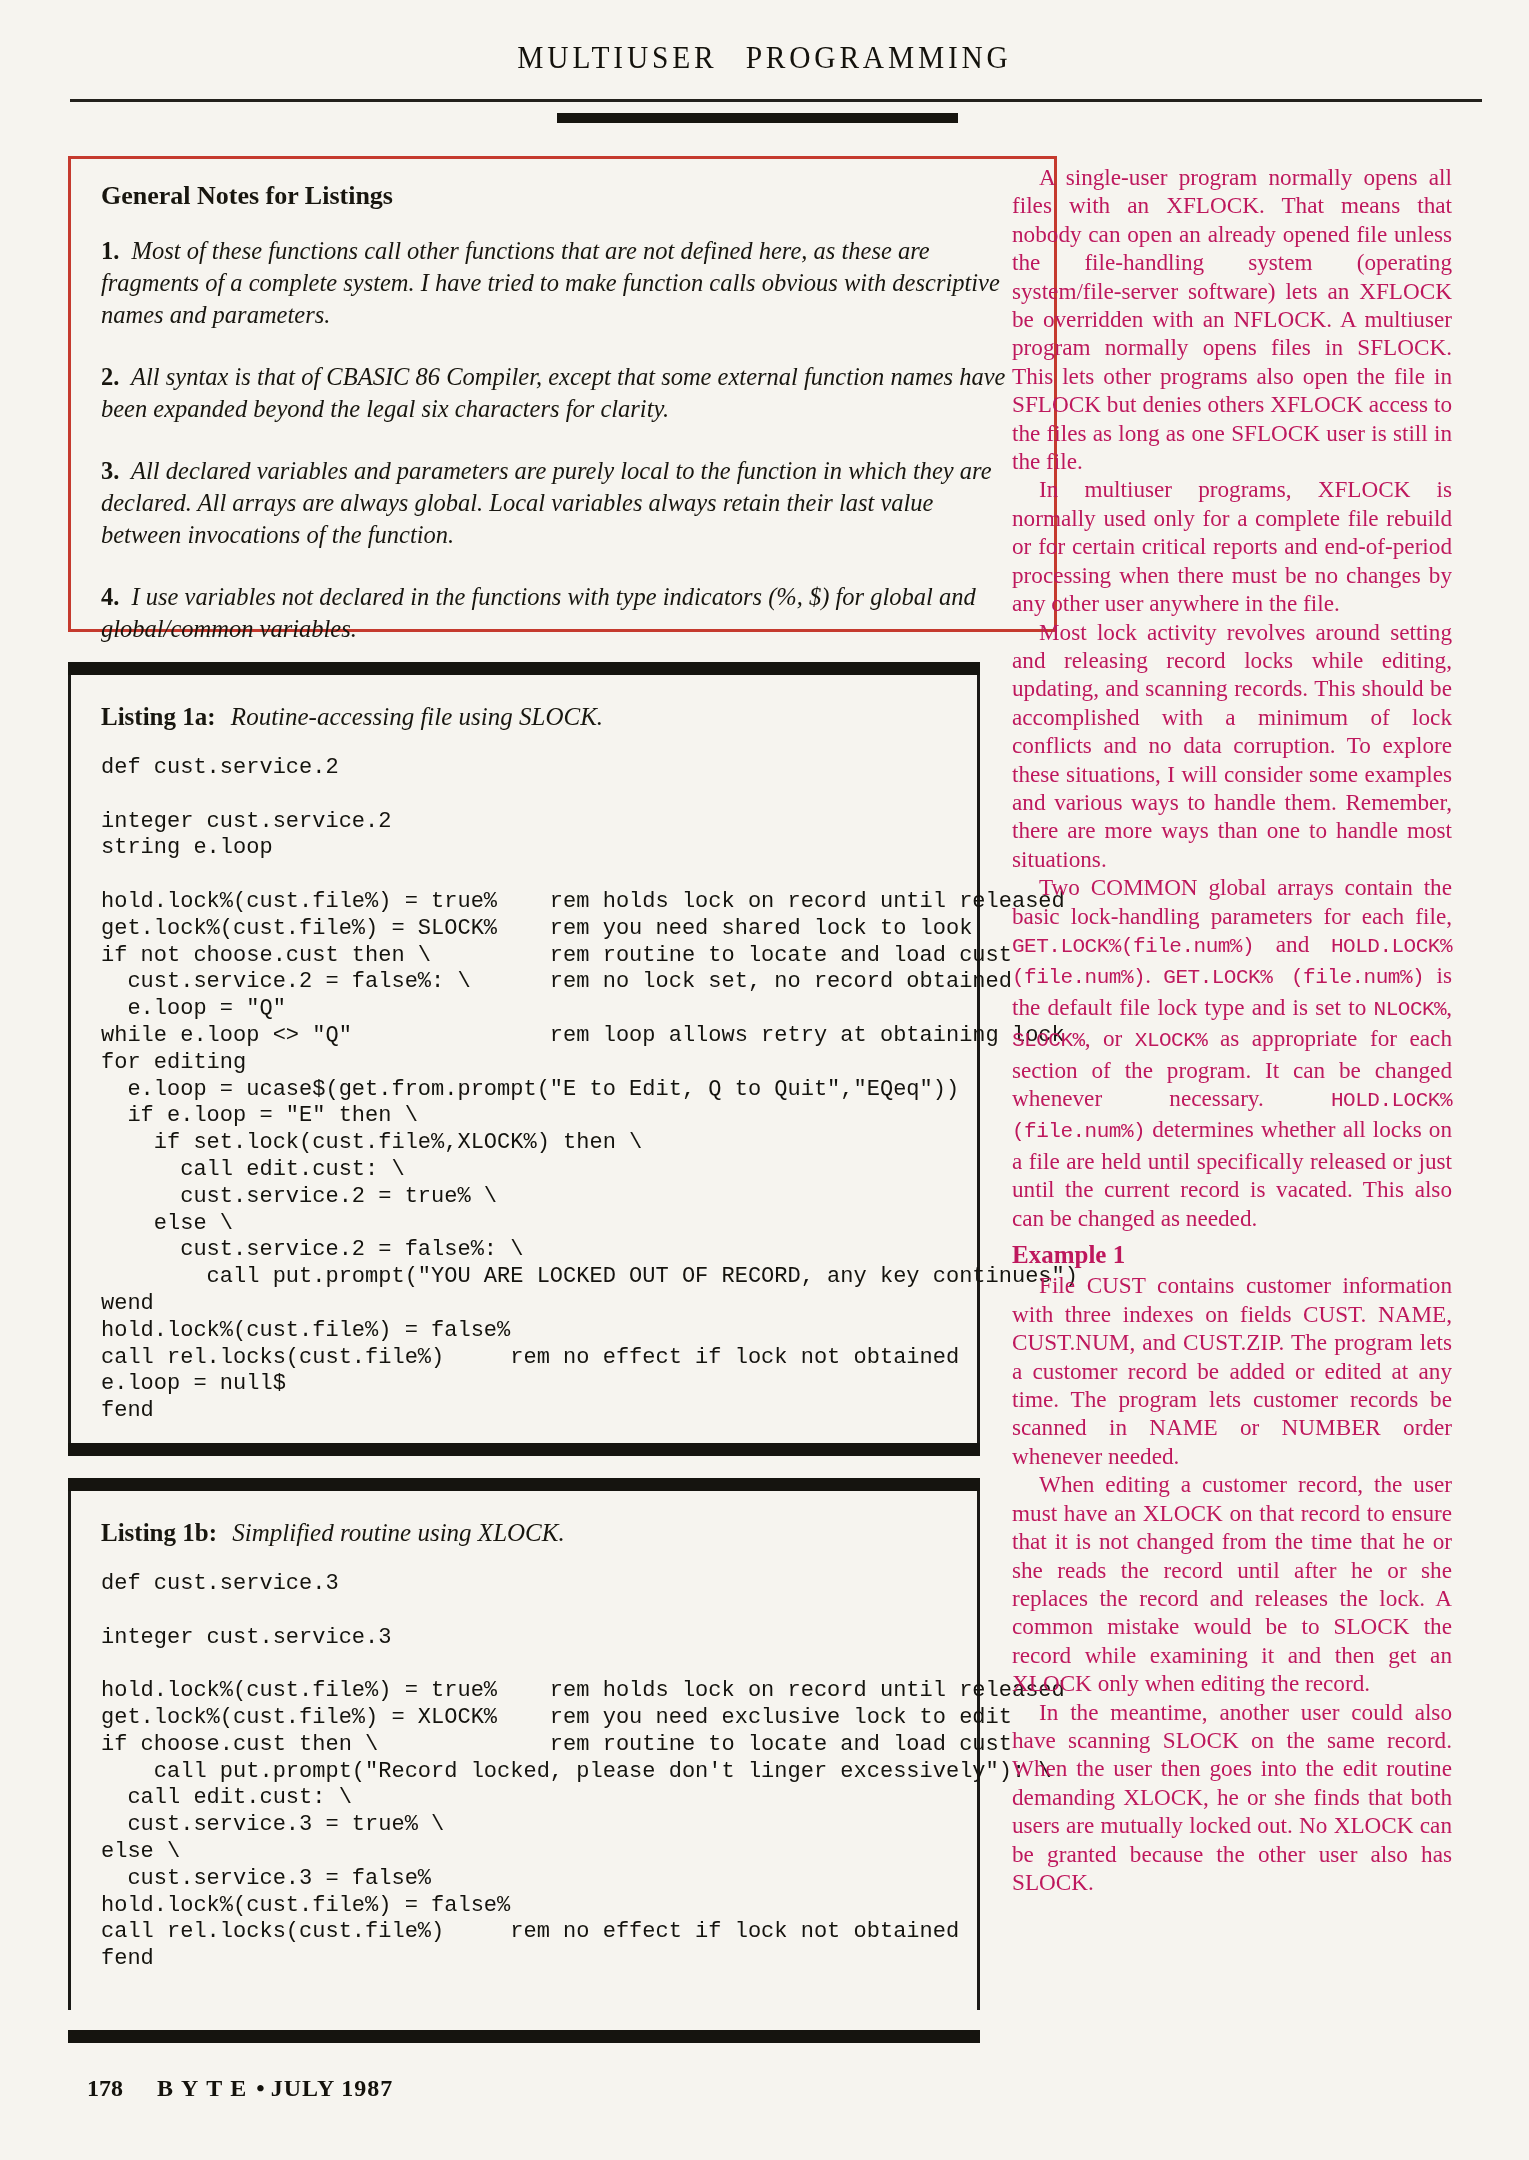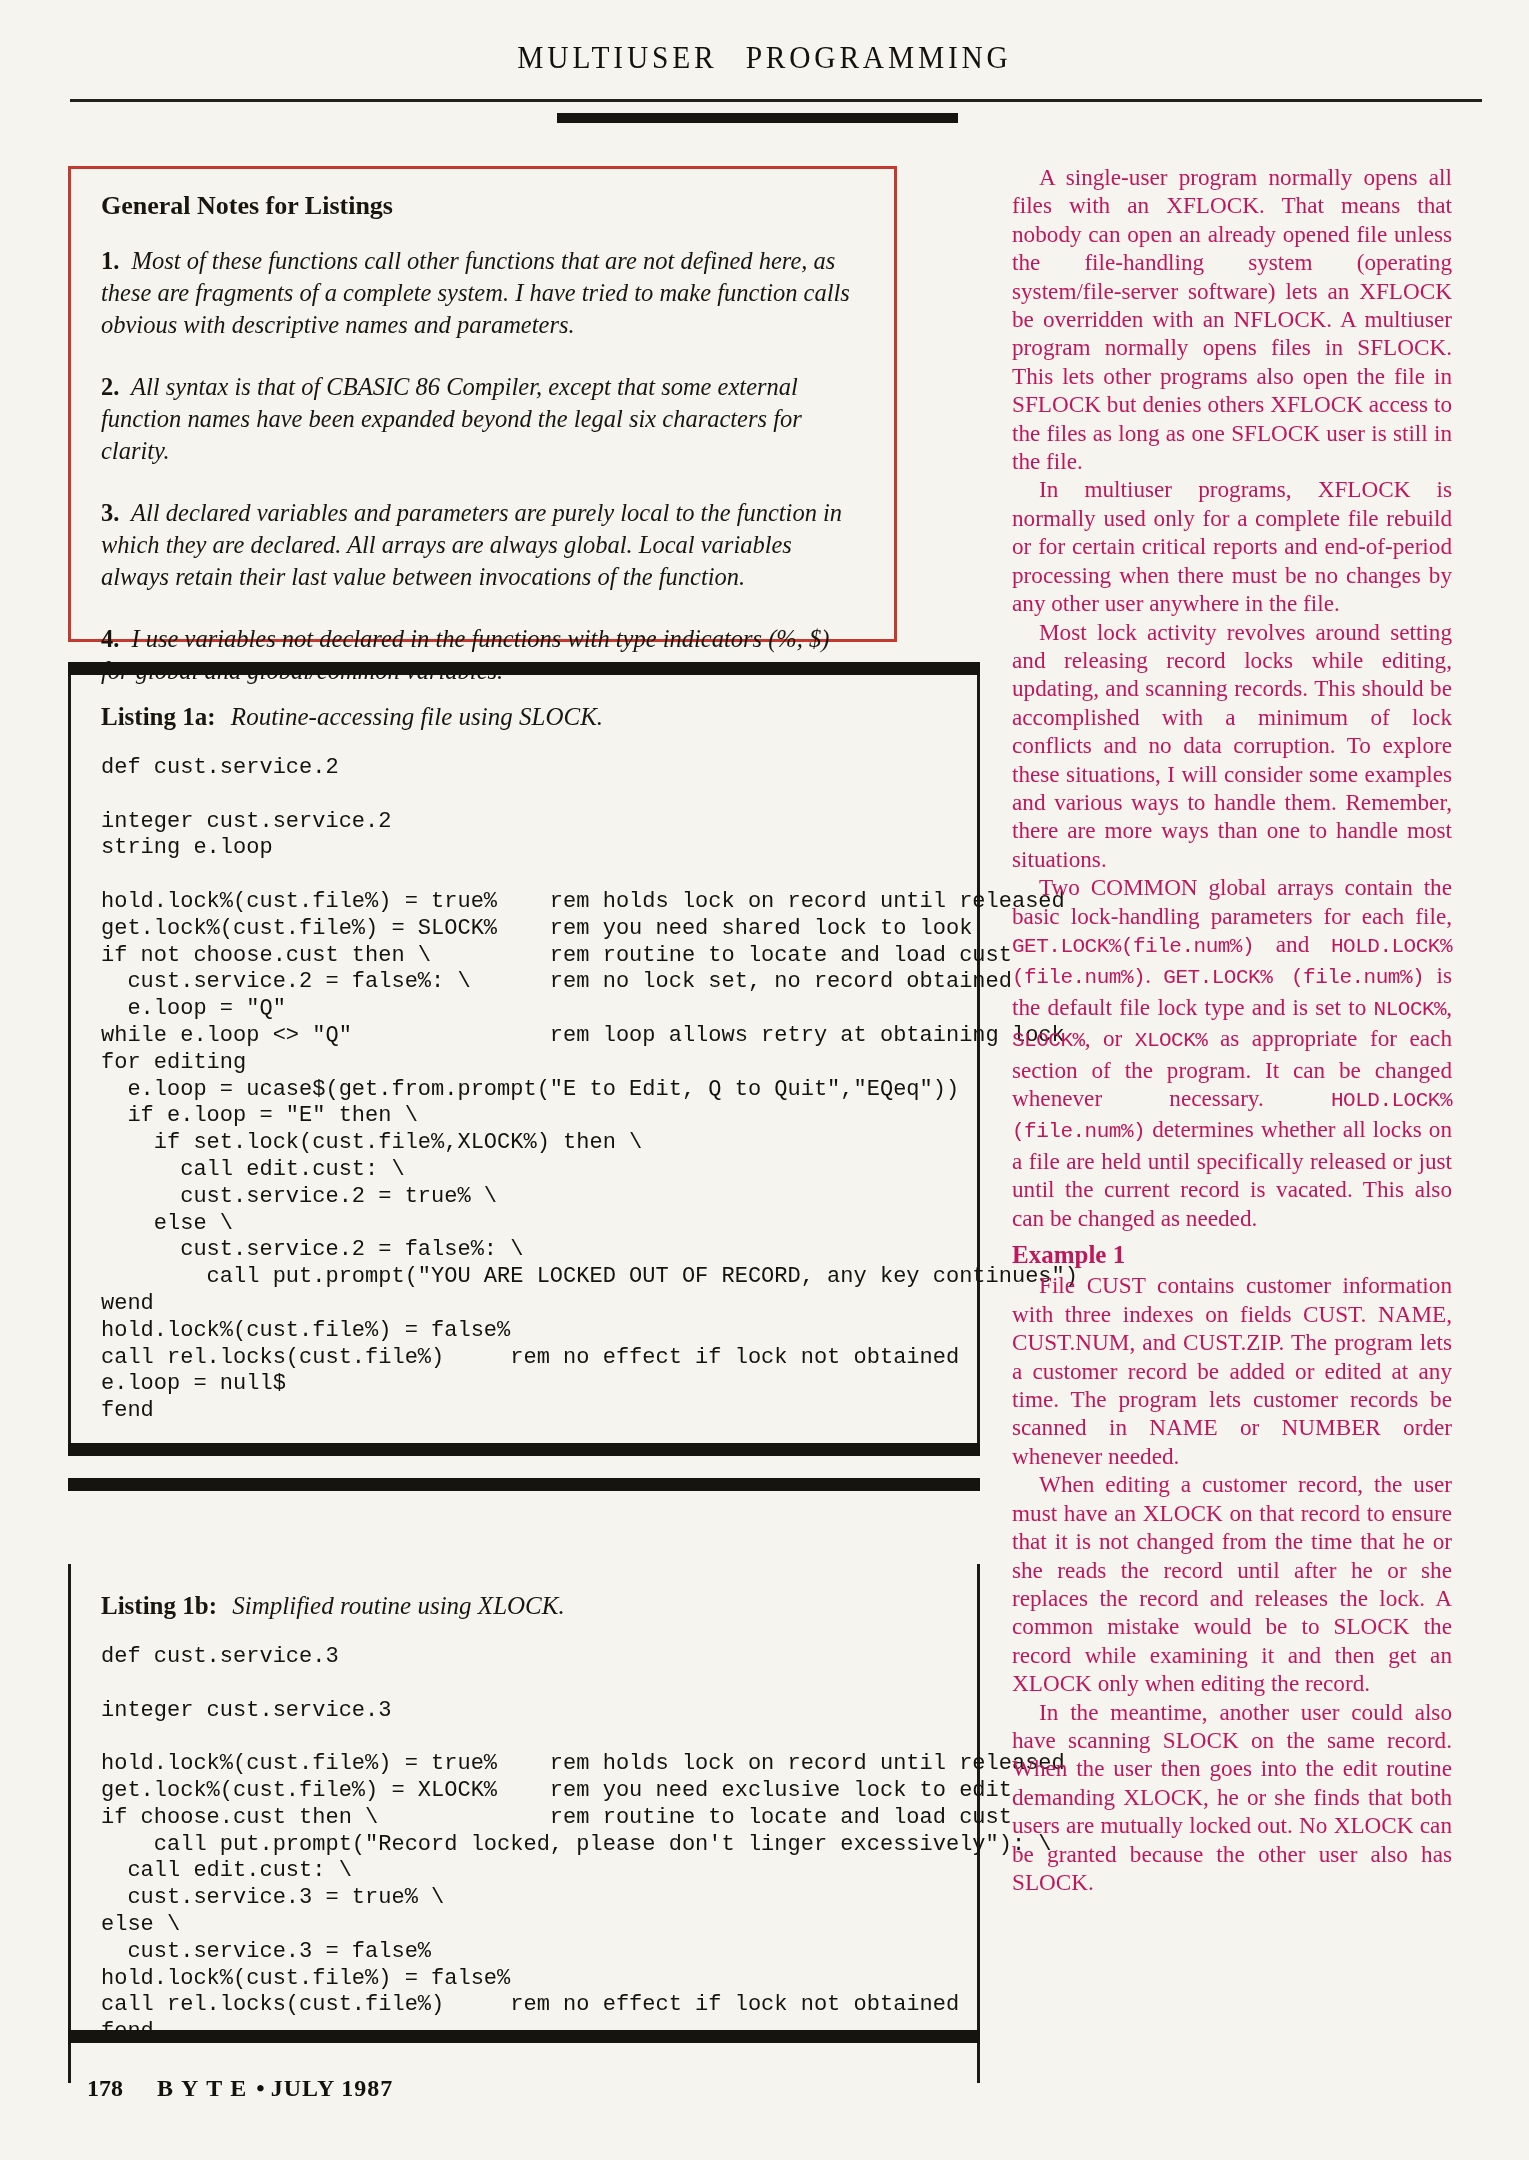--- a/index.html
+++ b/index.html
@@ -11,21 +11,21 @@
   
   .header-title{
     position:absolute;top:40px;left:0;width:100%;text-align:center;
     font-size:31px;letter-spacing:4px;word-spacing:18px;font-weight:500;
     transform:scaleX(.95);color:#14120c;white-space:nowrap;
   }
   .header-rule{position:absolute;left:70px;top:99px;width:1412px;height:3px;background:#23211c;}
   .title-bar{position:absolute;left:557px;top:113px;width:401px;height:10px;background:#17150f;}
   
   .notes-box{
-    position:absolute;left:68px;top:166px;width:829px;height:476px;
+    position:absolute;left:68px;top:156px;width:989px;height:476px;
     border:3px solid #c53a2e;box-sizing:border-box;padding:22px 40px 0 30px;
   }
   .notes-title{font-size:26px;font-weight:bold;margin:0 0 24px 0;}
   .note-item{font-size:24.5px;line-height:32px;font-style:italic;margin:0 0 30px 0;}
   .note-num{font-style:normal;font-weight:bold;padding-right:6px;}
   
   .bar-thick{position:absolute;left:68px;width:912px;height:13px;background:#15140f;}
   .listing-body{
     position:absolute;left:68px;width:912px;box-sizing:border-box;
     border-left:3px solid #1b1a17;border-right:3px solid #1b1a17;
@@ -102,21 +102,21 @@
         call put.prompt("YOU ARE LOCKED OUT OF RECORD, any key continues")
 wend
 hold.lock%(cust.file%) = false%
 call rel.locks(cust.file%)     rem no effect if lock not obtained
 e.loop = null$
 fend</pre>
   </section>
   <div class="bar-thick" style="top:1443px;"></div>
 
   <div class="bar-thick" style="top:1478px;"></div>
-  <section class="listing-body" style="top:1564px;height:519px;">
+  <section class="listing-body" style="top:1491px;height:519px;">
     <div class="listing-title">
       <span class="llabel">Listing 1b:</span>
       <span class="lcaption">Simplified routine using XLOCK.</span>
     </div>
     <pre class="code" id="code-1">def cust.service.3
 
 integer cust.service.3
 
 hold.lock%(cust.file%) = true%    rem holds lock on record until released
 get.lock%(cust.file%) = XLOCK%    rem you need exclusive lock to edit

